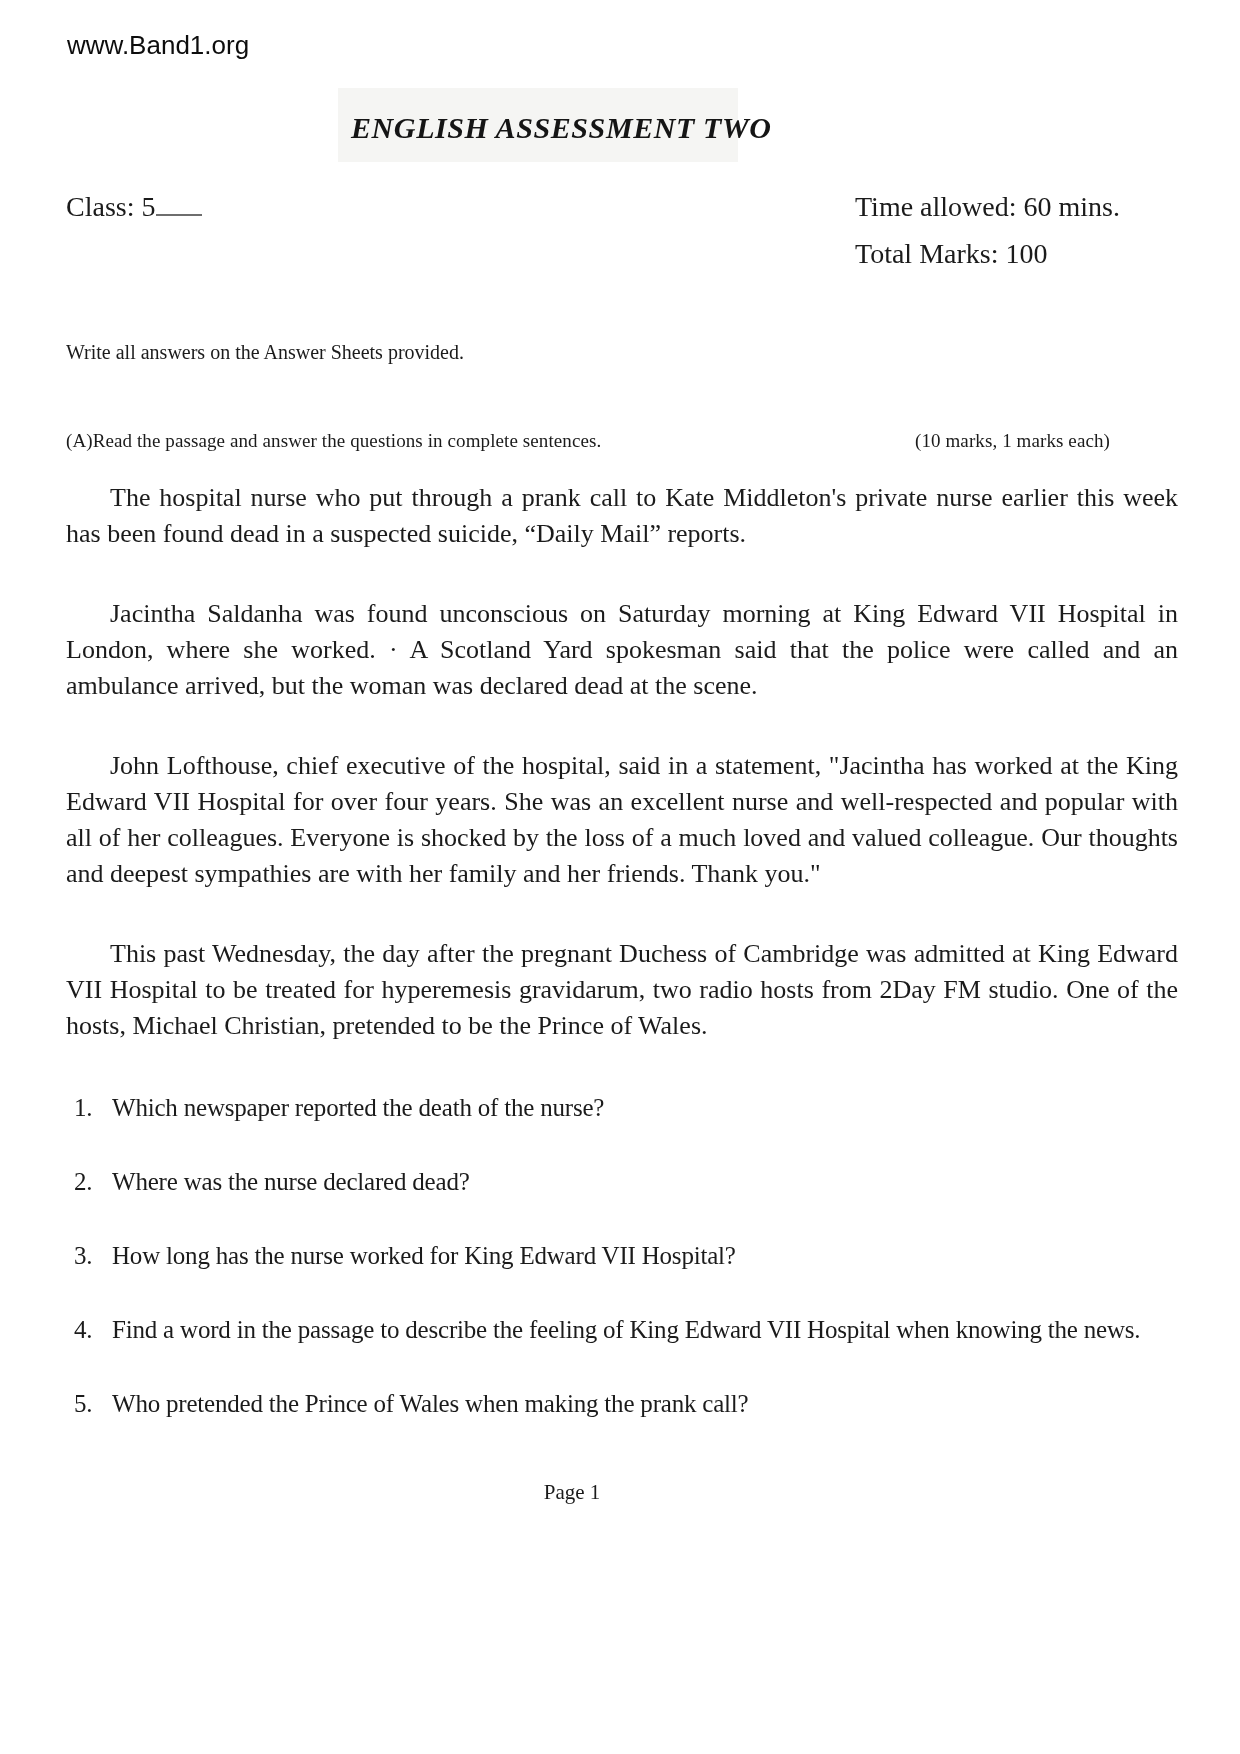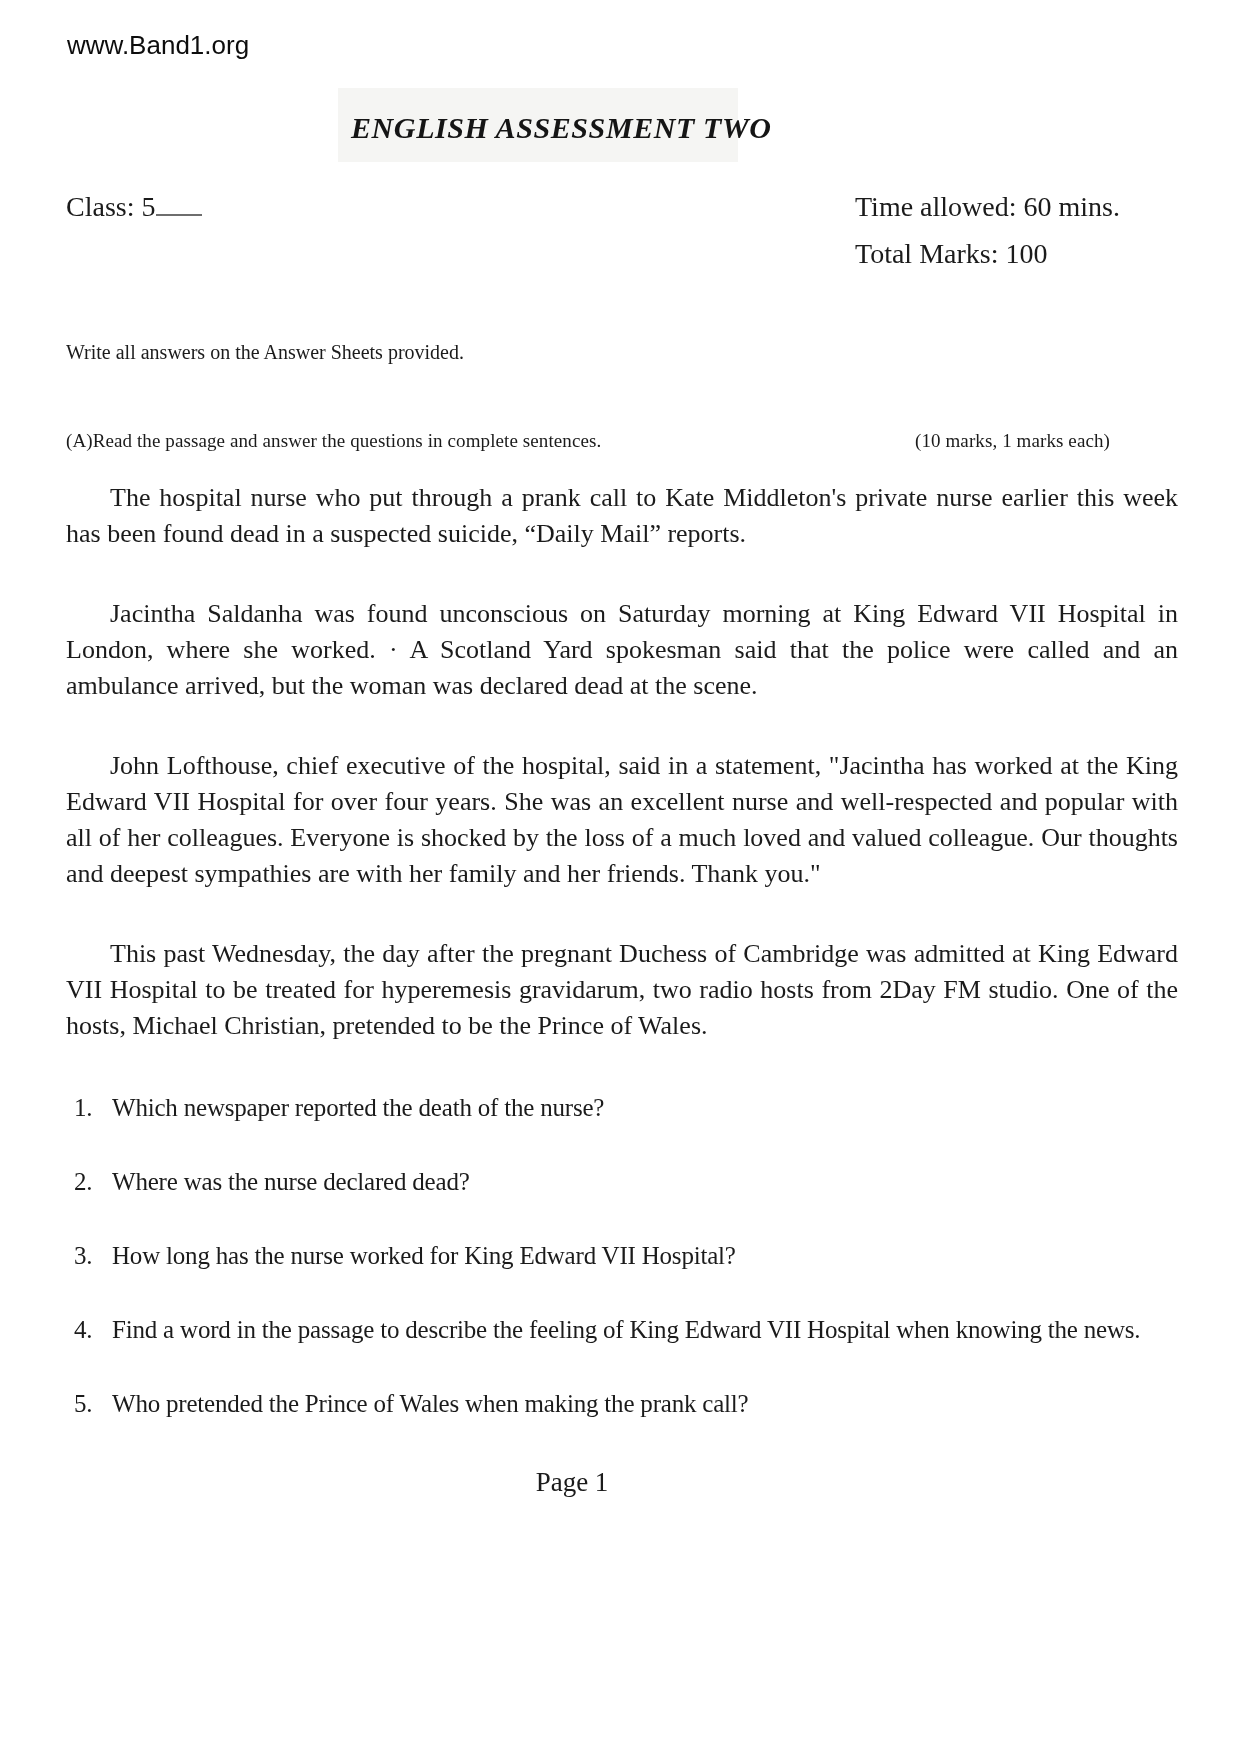--- a/index.html
+++ b/index.html
@@ -94,24 +94,24 @@
   .question {
     display: flex;
     font-size: 25px;
     line-height: 40px;
     letter-spacing: -0.2px;
     margin-bottom: 34px;
     white-space: nowrap;
   }
   .q-num { width: 38px; flex-shrink: 0; }
   .footer {
-    margin-top: 43px;
+    margin-top: 56px;
     width: 1112px;
     text-align: center;
-    font-size: 27px;
+    font-size: 21px;
     position: relative;
     left: -50px;
   }
 </style>
 </head>
 <body>
 
 <div class="page">
 
   <div class="watermark">www.Band1.org</div>

